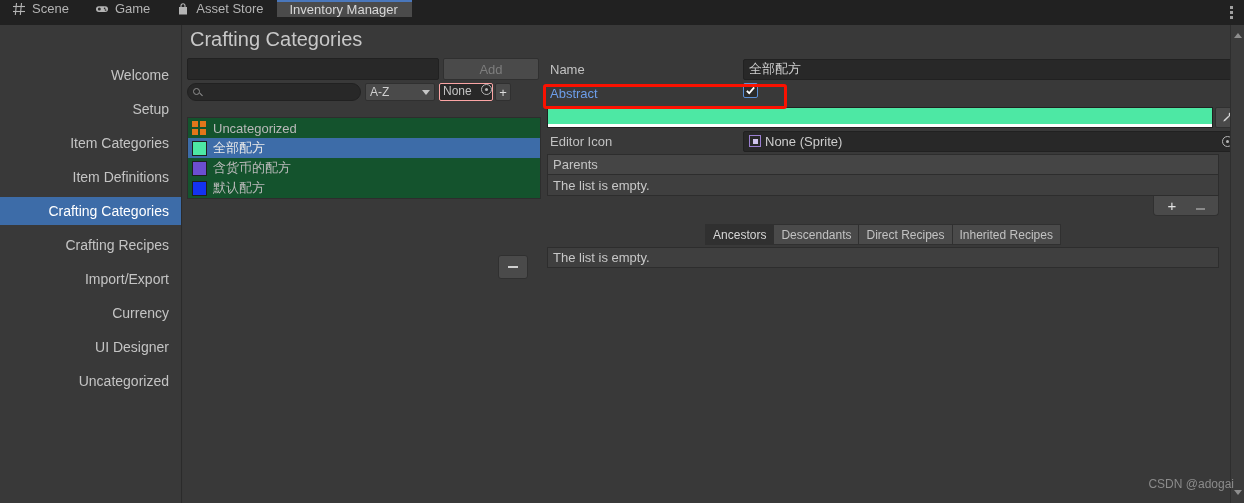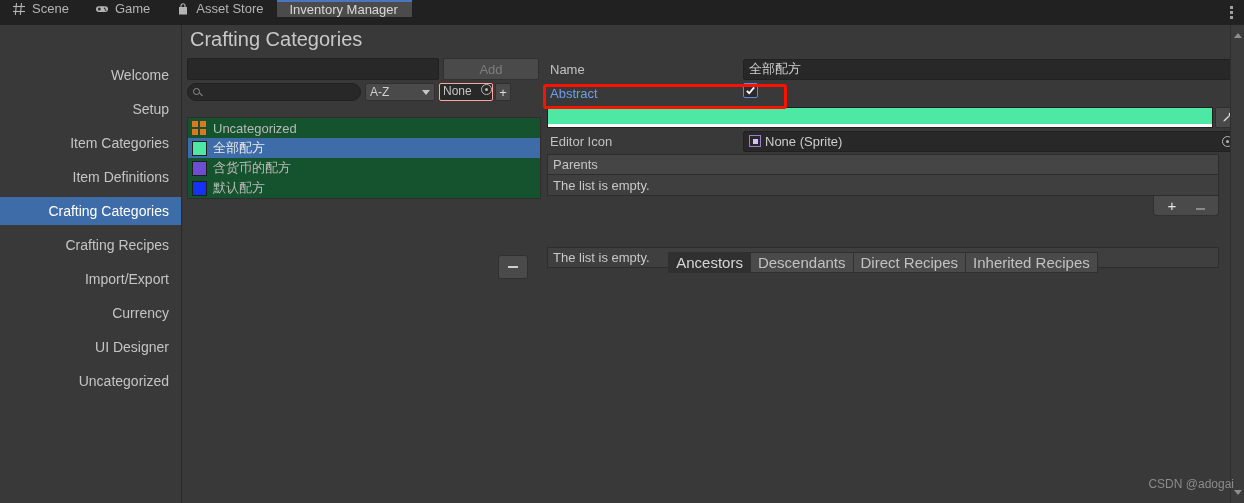--- a/index.html
+++ b/index.html
@@ -255,24 +255,23 @@
 
   .tabs-row {
     width: 672px; height: 21px;
     display: flex; justify-content: center;
     margin-top: 6px;
   }
   .mini-tab {
     height: 21px;
     padding: 0 7px;
     display: flex; align-items: center;
-    font-size: 15px; color: #c2c2c2;
+    font-size: 12px; color: #c2c2c2;
     background: #4a4a4a; border: 1px solid #303030;
     border-left: none;
-    margin-top: 28px;
   }
   .mini-tab:first-child { border-left: 1px solid #303030; }
   .mini-tab.active { background: #303030; color: #d6d6d6; }
   .empty-box {
     width: 672px; height: 21px; margin-top: 2px;
     background: #3f3f3f; border: 1px solid #2d2d2d;
     display: flex; align-items: center; padding-left: 5px;
     color: #c8c8c8; font-size: 13px;
   }
 

